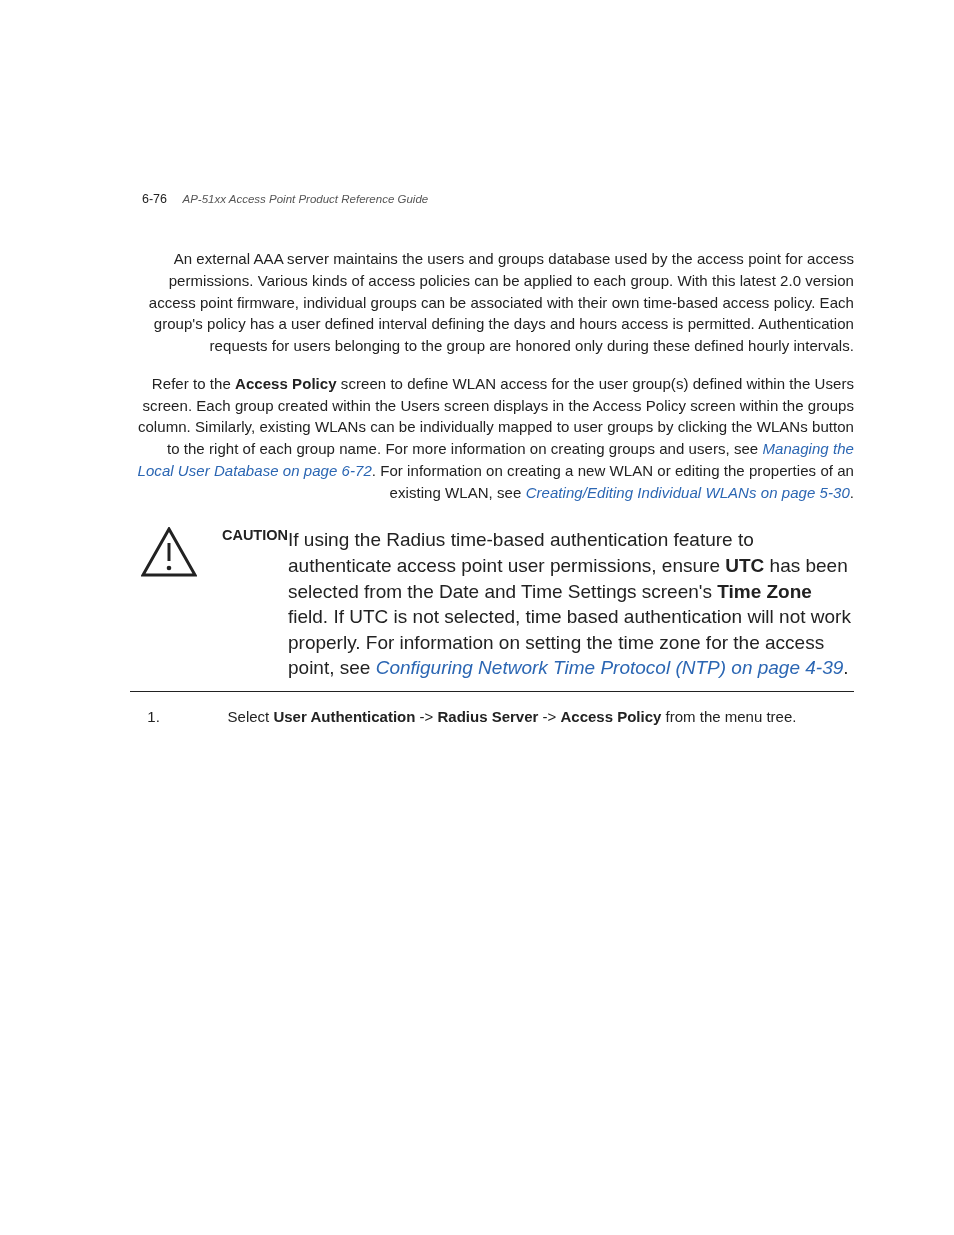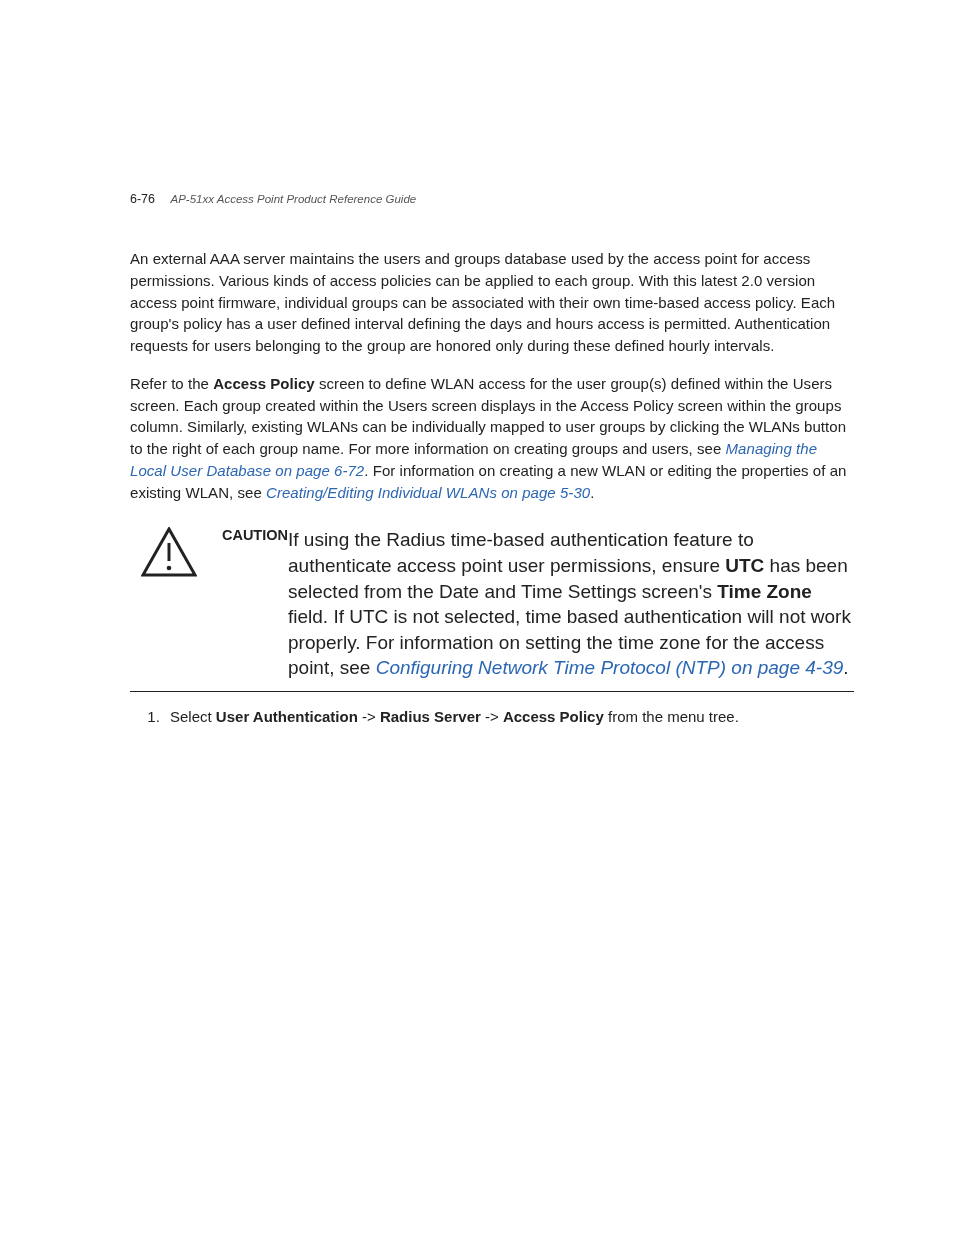--- a/index.html
+++ b/index.html
@@ -13,21 +13,21 @@
     width: 954px;
     height: 1235px;
     box-sizing: border-box;
     padding: 192px 100px 0 130px;
     position: relative;
     font-stretch: condensed;
   }
   .running-head {
     position: absolute;
     top: 192px;
-    left: 130px;
+    left: 142px;
     font-size: 12.5px;
     color: #333;
   }
   .running-head .page-num {
     color: #222;
     margin-right: 12px;
   }
   .running-head .guide-name {
     font-style: italic;
     color: #555;
@@ -44,20 +44,21 @@
     color: #222;
     margin: 16px 0 10px 0;
     letter-spacing: 0.1px;
   }
   p.body {
     font-size: 15px;
     line-height: 1.45;
     color: #222;
     margin: 0 0 16px 0;
     letter-spacing: 0.05px;
+    text-align: right;
   }
   .bold-ui { font-weight: 700; margin-top: 8px; }
   .link { color: #2b66b3; font-style: italic; cursor: pointer; }
   .caution-table {
     display: flex;
     border-bottom: 1px solid #222;
     padding: 8px 0 10px 0;
     margin: 4px 0 14px 0;
   }
   .caution-icon-cell {
@@ -79,21 +80,21 @@
     font-size: 19px;
     line-height: 1.35;
   }
   .caution-body-cell .link { font-style: italic; }
   ol.steps {
     margin: 10px 0 0 34px;
     padding: 0;
     font-size: 15px;
     line-height: 1.5;
   }
-  ol.steps li { padding-left: 6px; }
+  ol.steps li { padding-left: 6px; text-align: center; }
   .arrow-sep { }
 </style>
 </head>
 <body>
 
 <div class="page">
   <div class="running-head">
     <span class="page-num">6-76</span>
     <span class="guide-name">AP-51xx Access Point Product Reference Guide</span>
   </div>

